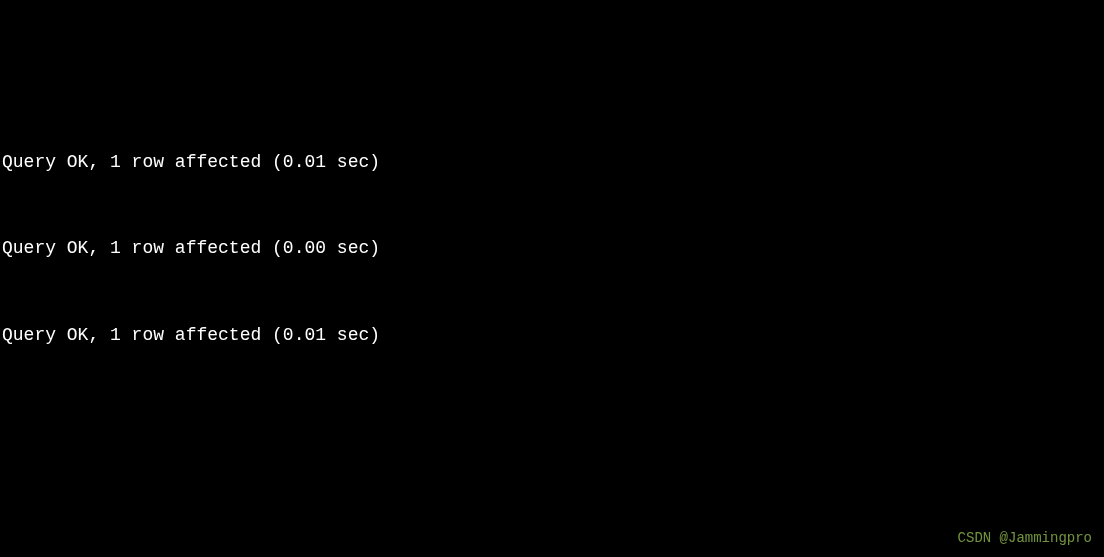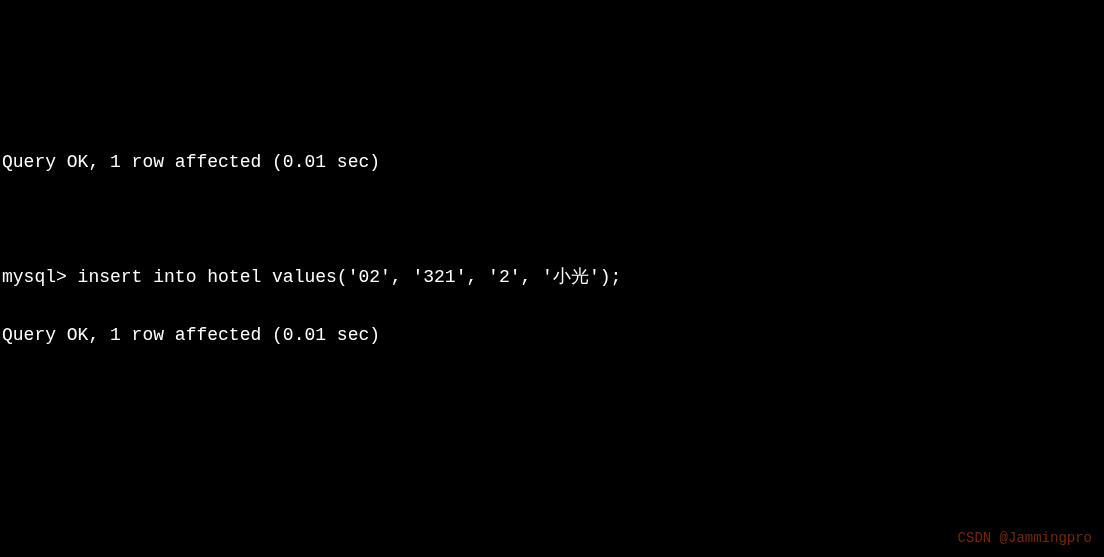--- a/index.html
+++ b/index.html
@@ -20,35 +20,35 @@
       white-space: pre;
       position: relative;
     }
     .prompt-line, .output-line {
       white-space: pre;
     }
     .watermark {
       position: absolute;
       bottom: 8px;
       right: 12px;
-      color: #c2410c;
+      color: #bef264;
       font-size: 14px;
       opacity: 0.6;
     }
   </style>
 </head>
 <body>
 
 
 
 <div>
 <div class="output-line">Query OK, 1 row affected (0.01 sec)</div>
 <div class="output-line"></div>
+<div class="output-line">Query OK, 1 row affected (0.00 sec)</div>
 <div class="output-line"></div>
-<div class="output-line">mysql&gt; insert into hotel values('02', '321', '2', '小光');</div>
 <div class="output-line">Query OK, 1 row affected (0.01 sec)</div>
 <div class="output-line"></div>
 
 
 
 
 
 
 
 

